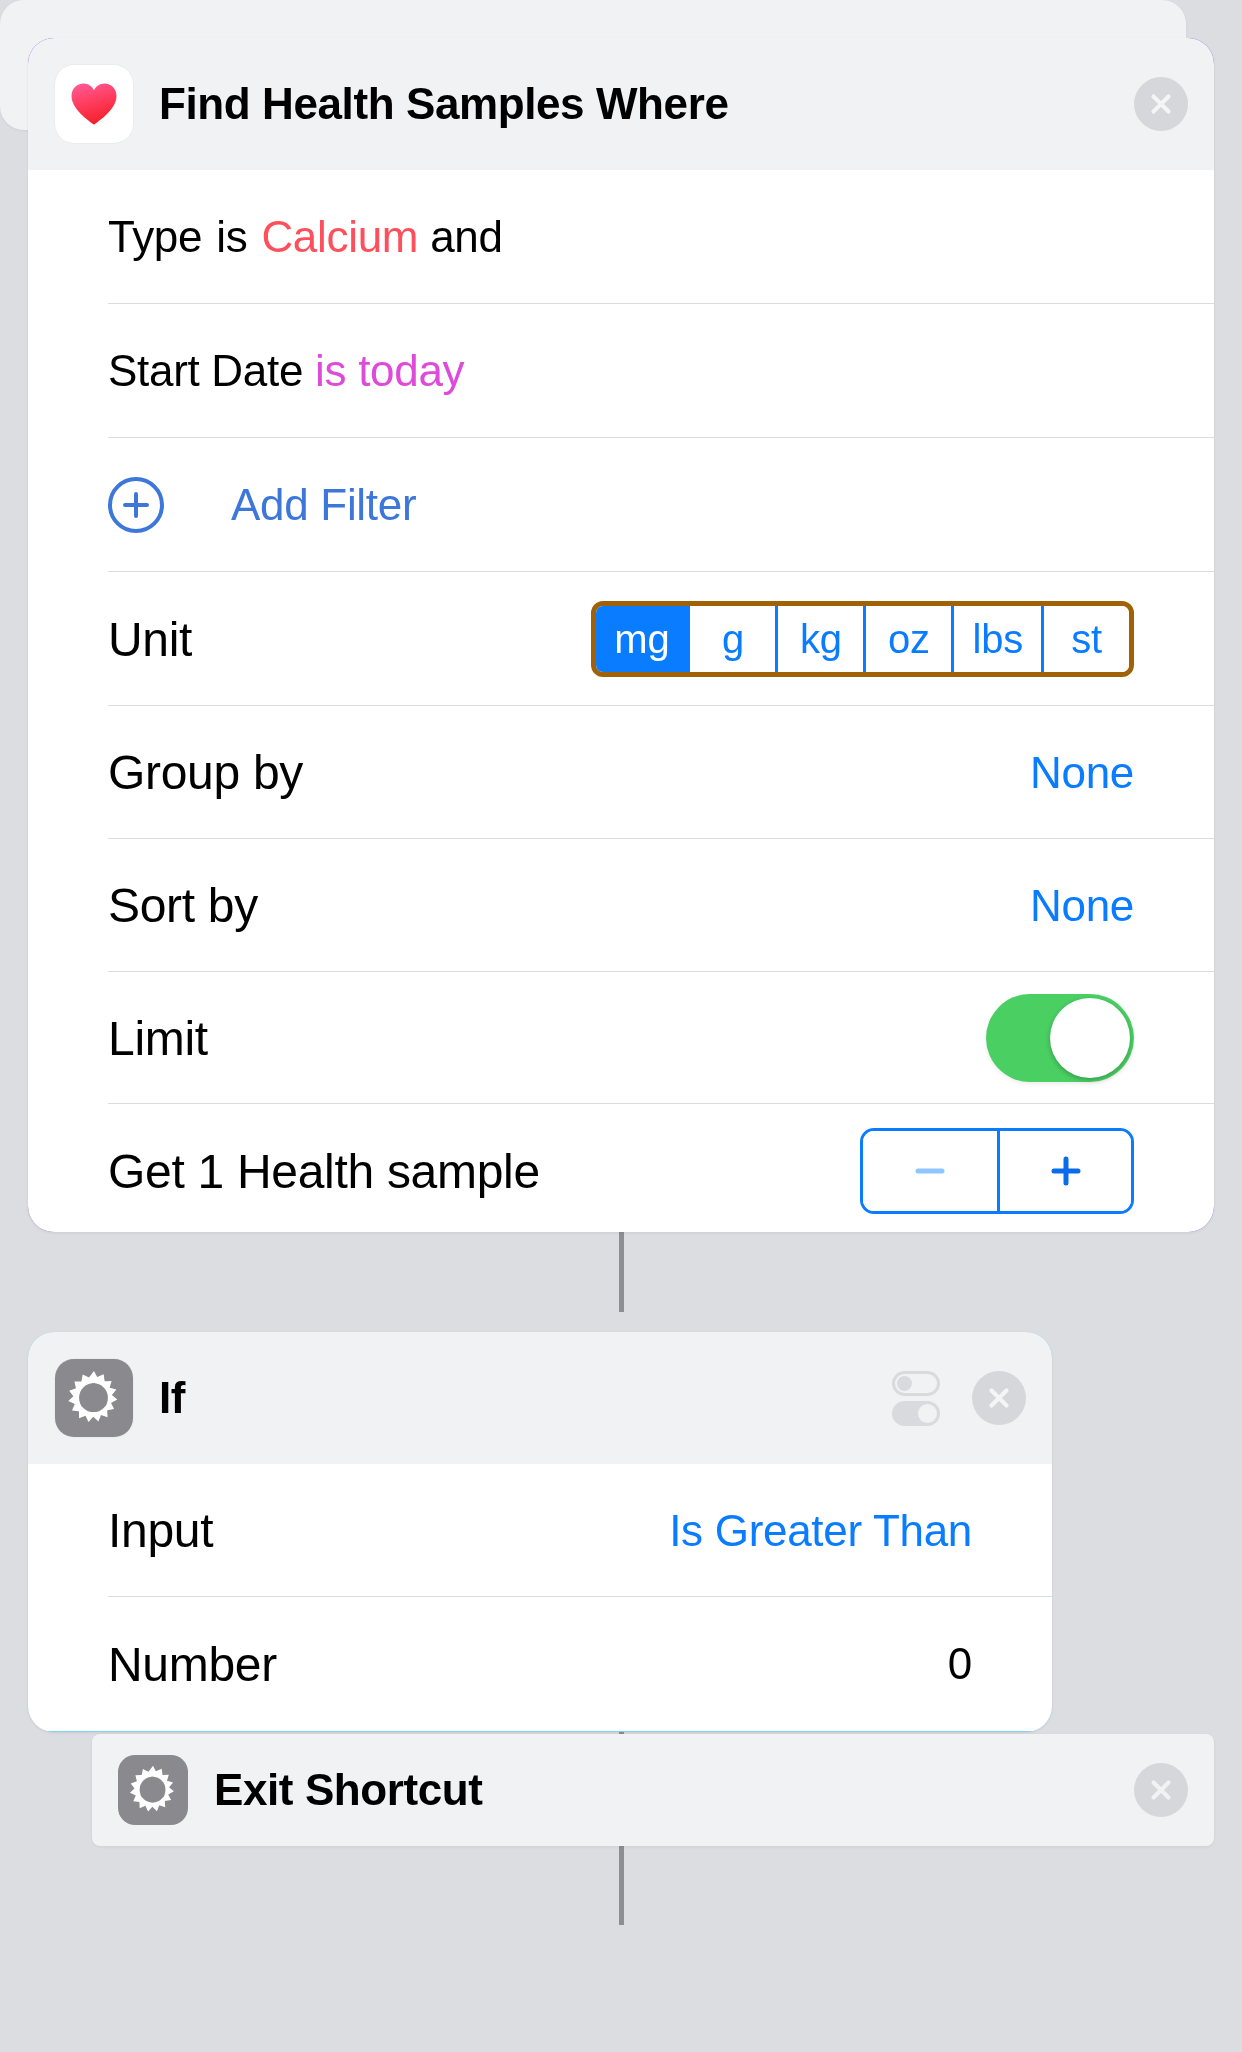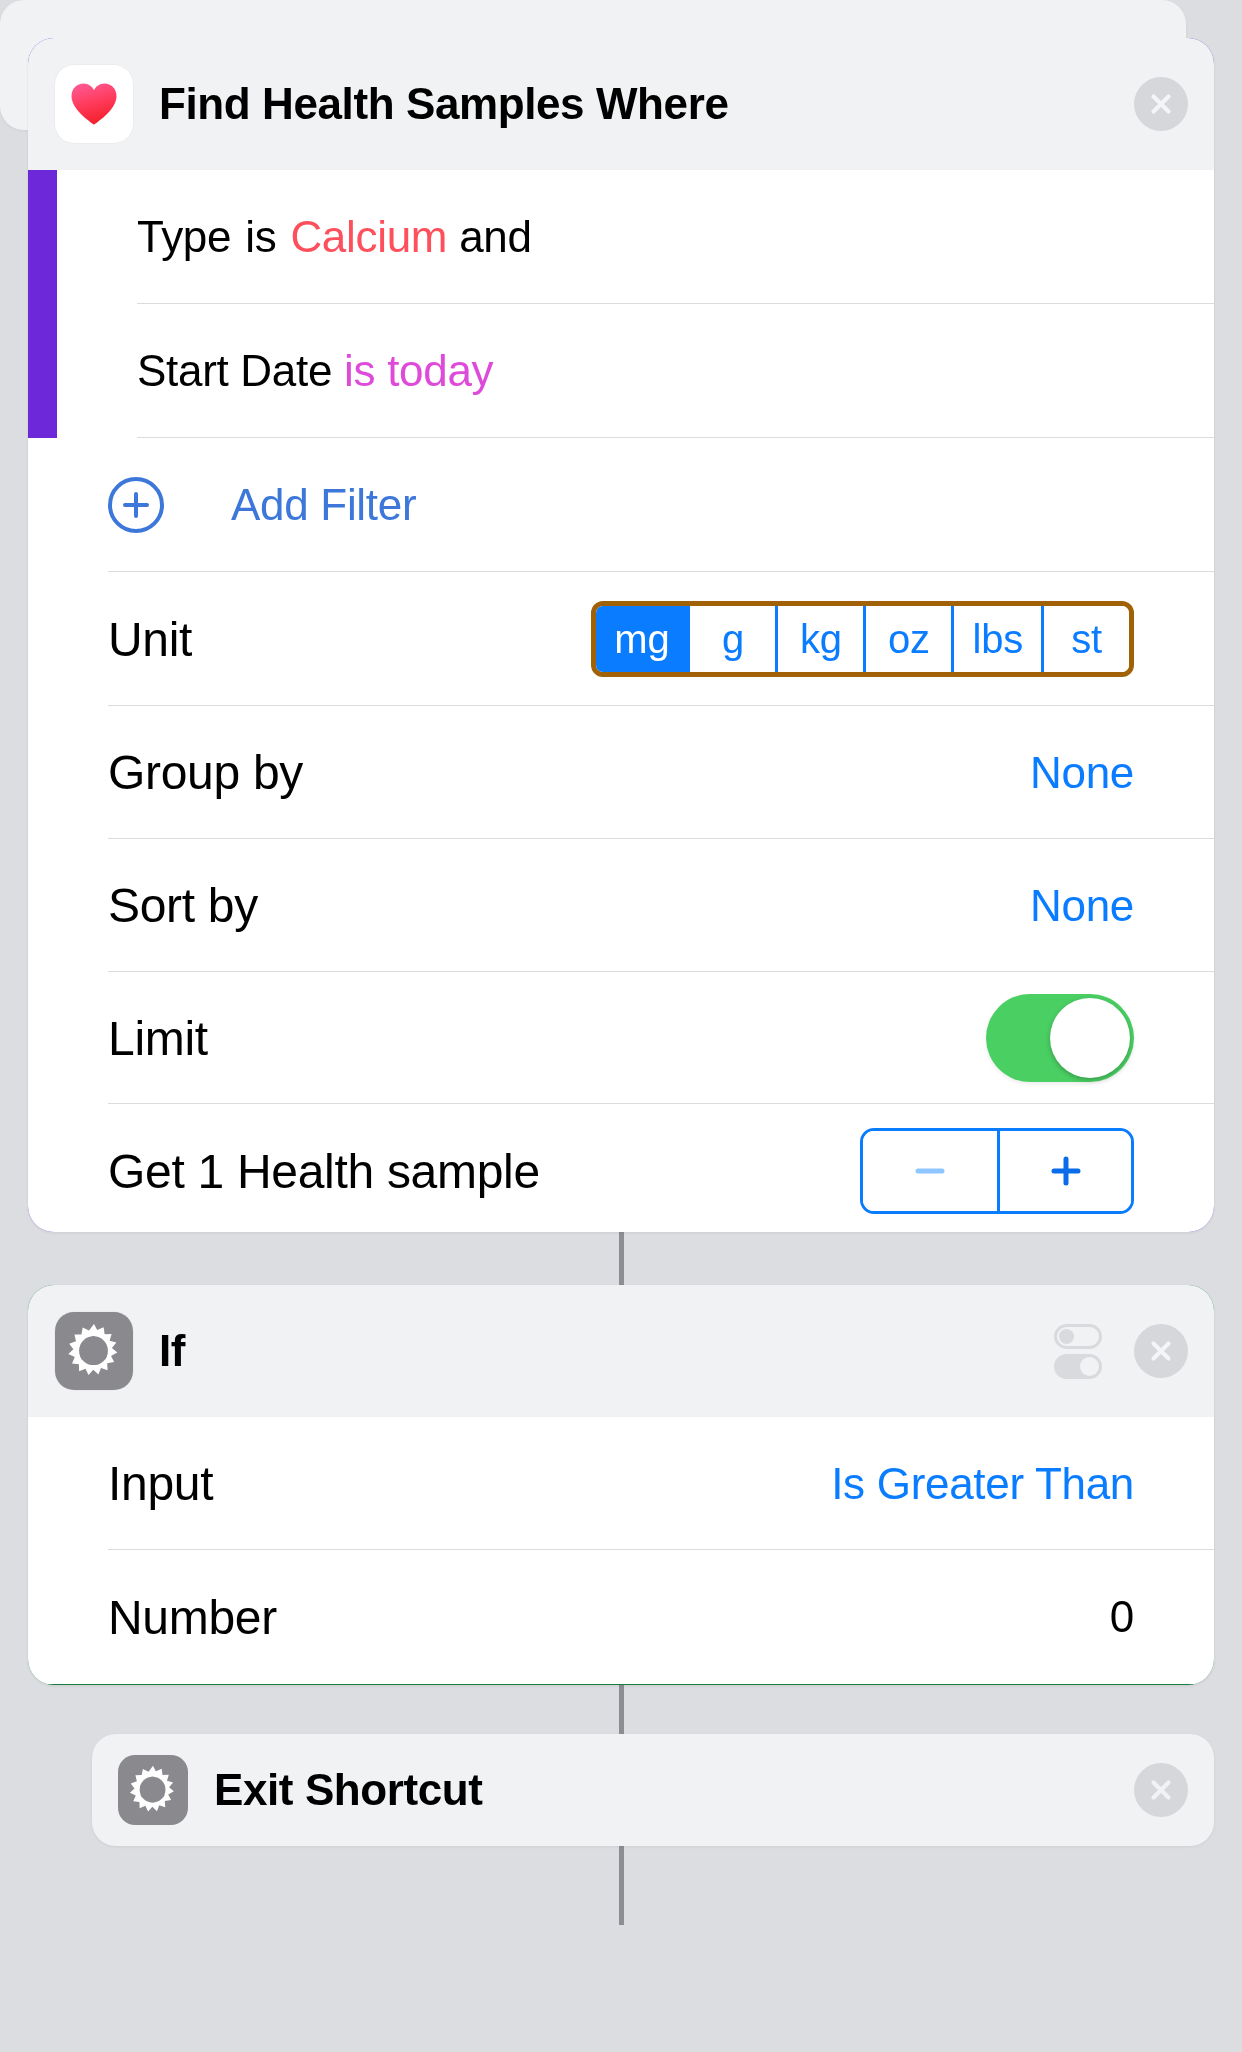--- a/index.html
+++ b/index.html
@@ -174,21 +174,21 @@
   .row-value {
     margin-left: auto;
     font-size: 44px;
     color: #0A7CFF;
     letter-spacing: -0.3px;
     white-space: nowrap;
   }
   .row-value.plain { color: #000000; }
 
   
-  .filter-row { height: 134px; margin-left: 29px; }
+  .filter-row { height: 134px; }
   .filter-text {
     font-size: 44px;
     color: #000000;
     letter-spacing: -0.3px;
     white-space: nowrap;
   }
   .tok-red { color: #FD4F5C; }
   .tok-magenta { color: #DE4AD9; }
   .sp { display: inline-block; width: 14px; }
 
@@ -297,35 +297,35 @@
     align-items: center;
     justify-content: center;
     background: #FFFFFF;
   }
   .step-btn + .step-btn { border-left: 3px solid #0A7CFF; }
   .step-btn svg { display: block; }
 
   
   .card-if {
     left: 28px;
-    top: 1285px;
-    width: 1186px;
+    top: 1332px;
+    width: 1024px;
     height: 400px;
-    background: #15803d;
+    background: #7dd3fc;
     box-shadow: 0 1px 3px rgba(0,0,0,0.08);
   }
 
   
   .card-exit {
     left: 92px;
     top: 1734px;
     width: 1122px;
     height: 112px;
     background: #F1F2F4;
-    border-radius: 24px;
+    border-radius: 8px;
     box-shadow: 0 1px 3px rgba(0,0,0,0.06);
   }
   .exit-inner {
     height: 112px;
     display: flex;
     align-items: center;
     padding: 0 26px 0 26px;
   }
   .exit-icon {
     width: 70px;

